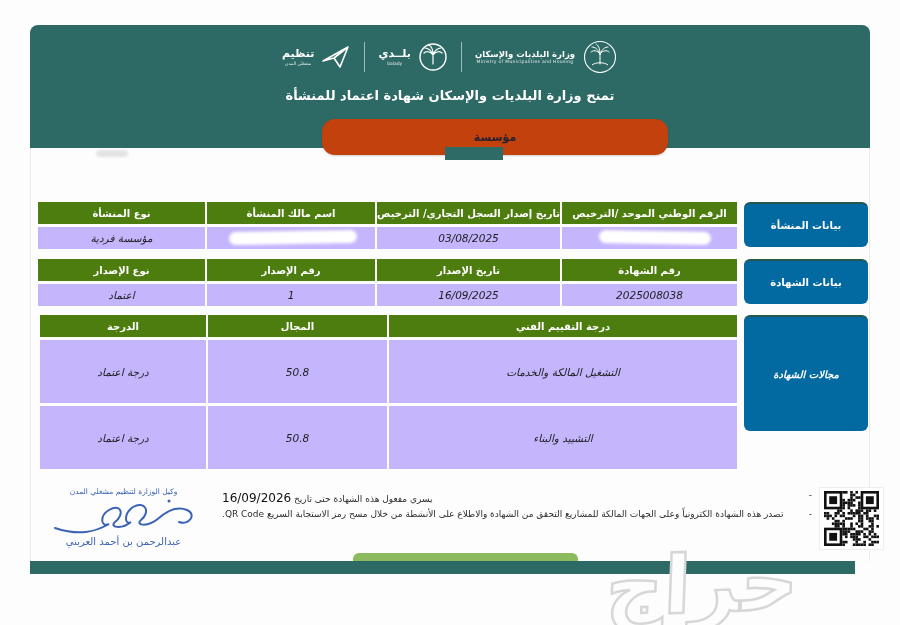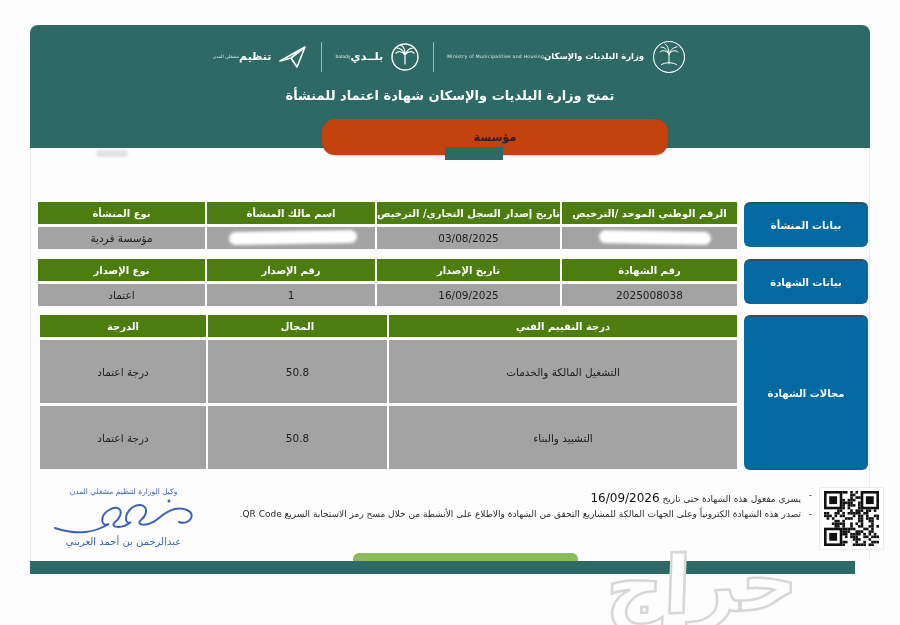--- a/index.html
+++ b/index.html
@@ -6,21 +6,21 @@
   body{width:900px;height:625px;background:#fcfcfc;overflow:hidden;
        font-family:"DejaVu Sans",sans-serif;}
   .page{position:relative;width:900px;height:625px;background:#fdfdfd;}
 
   
   .band{position:absolute;left:30px;top:25px;width:840px;height:123px;
         background:#2e6a65;border-radius:8px 8px 0 0;}
   .logos{position:absolute;left:0;top:14px;width:100%;display:flex;direction:rtl;
          justify-content:center;align-items:center;gap:13px;color:#fff;}
   .logo-group{display:flex;direction:rtl;align-items:center;gap:7px;}
-  .logo-stack{display:flex;flex-direction:row;align-items:center;line-height:1.15;}
+  .logo-stack{display:flex;flex-direction:column;align-items:center;line-height:1.15;}
   .lg-ar{font-size:8.5px;font-weight:bold;}
   .lg-en{font-size:4.5px;opacity:.85;letter-spacing:.3px;}
   .lg-big{font-size:11px;font-weight:bold;}
   .lg-sub{font-size:4.5px;opacity:.85;}
   .logo-divider{width:1px;height:30px;background:rgba(255,255,255,.55);}
   .band-title{position:absolute;left:0;top:63px;width:100%;text-align:center;
               color:#fff;font-size:13px;font-weight:bold;direction:rtl;}
   .pill{position:absolute;left:292px;top:94px;width:346px;height:36px;background:#c2410c;
         border-radius:13px;display:flex;align-items:center;justify-content:center;
         font-size:11px;color:#223;font-weight:bold;box-shadow:0 1px 2px rgba(0,0,0,.18);}
@@ -32,33 +32,33 @@
   .edge{position:absolute;top:148px;height:413px;width:1px;background:#ebebeb;}
   .edge.l{left:30px;} .edge.r{left:869px;}
 
   
   .tbl{position:absolute;left:38px;width:699px;display:grid;column-gap:2px;row-gap:3px;direction:rtl;}
   .t1{top:202px;grid-template-columns:175px 183px 168px 167px;grid-auto-rows:22px;}
   .t2{top:259px;grid-template-columns:175px 183px 168px 167px;grid-auto-rows:22px;}
   .t3{top:315px;grid-template-columns:348px 179px 166px;grid-template-rows:22px 63px 63px;}
   .hc{background:#4d7c0f;color:#fff;font-size:10px;font-weight:bold;
       display:flex;align-items:center;justify-content:center;text-align:center;}
-  .vc{background:#a3a3a3;color:#1d1d1d;font-size:10.5px;
-      display:flex;align-items:center;justify-content:center;text-align:center;position:relative;}
+  .vc{background:#c4b5fd;color:#1d1d1d;font-size:10.5px;
+      display:flex;align-items:center;justify-content:center;text-align:center;position:relative;font-style:italic;}
   .blob{position:absolute;background:#fff;filter:blur(1.6px);border-radius:9px;}
   .blob.owner{width:128px;height:13px;top:4px;right:18px;transform:rotate(-1deg);}
   .blob.natnum{width:112px;height:13px;top:4px;right:26px;transform:rotate(1deg);}
 
   .side{position:absolute;left:744px;width:124px;background:#0369a1;border-radius:6px;
         color:#fff;font-size:10px;font-weight:bold;display:flex;align-items:center;
         justify-content:center;border-top:2px solid #235750;box-sizing:border-box;}
-  .s1{top:202px;height:45px;} .s2{top:259px;height:45px;} .s3{top:315px;height:155px;}
-
-  
-  .notes{position:absolute;right:88px;top:489px;width:590px;direction:rtl;text-align:right;
+  .s1{top:202px;height:45px;} .s2{top:259px;height:45px;} .s3{top:315px;height:116px;font-style:italic;}
+
+  
+  .notes{position:absolute;right:88px;top:489px;width:590px;direction:rtl;text-align:left;
          color:#2d2d2d;font-size:9px;line-height:1.55;}
   .note{position:relative;padding-right:11px;}
   .note::before{content:"-";position:absolute;right:0;top:0;}
   .validity-date{font-size:12px;color:#111;}
 
   
   .qr{position:absolute;left:819px;top:487px;width:63px;height:61px;background:#fff;
       border:1px solid #eee;display:flex;align-items:center;justify-content:center;}
 
   

